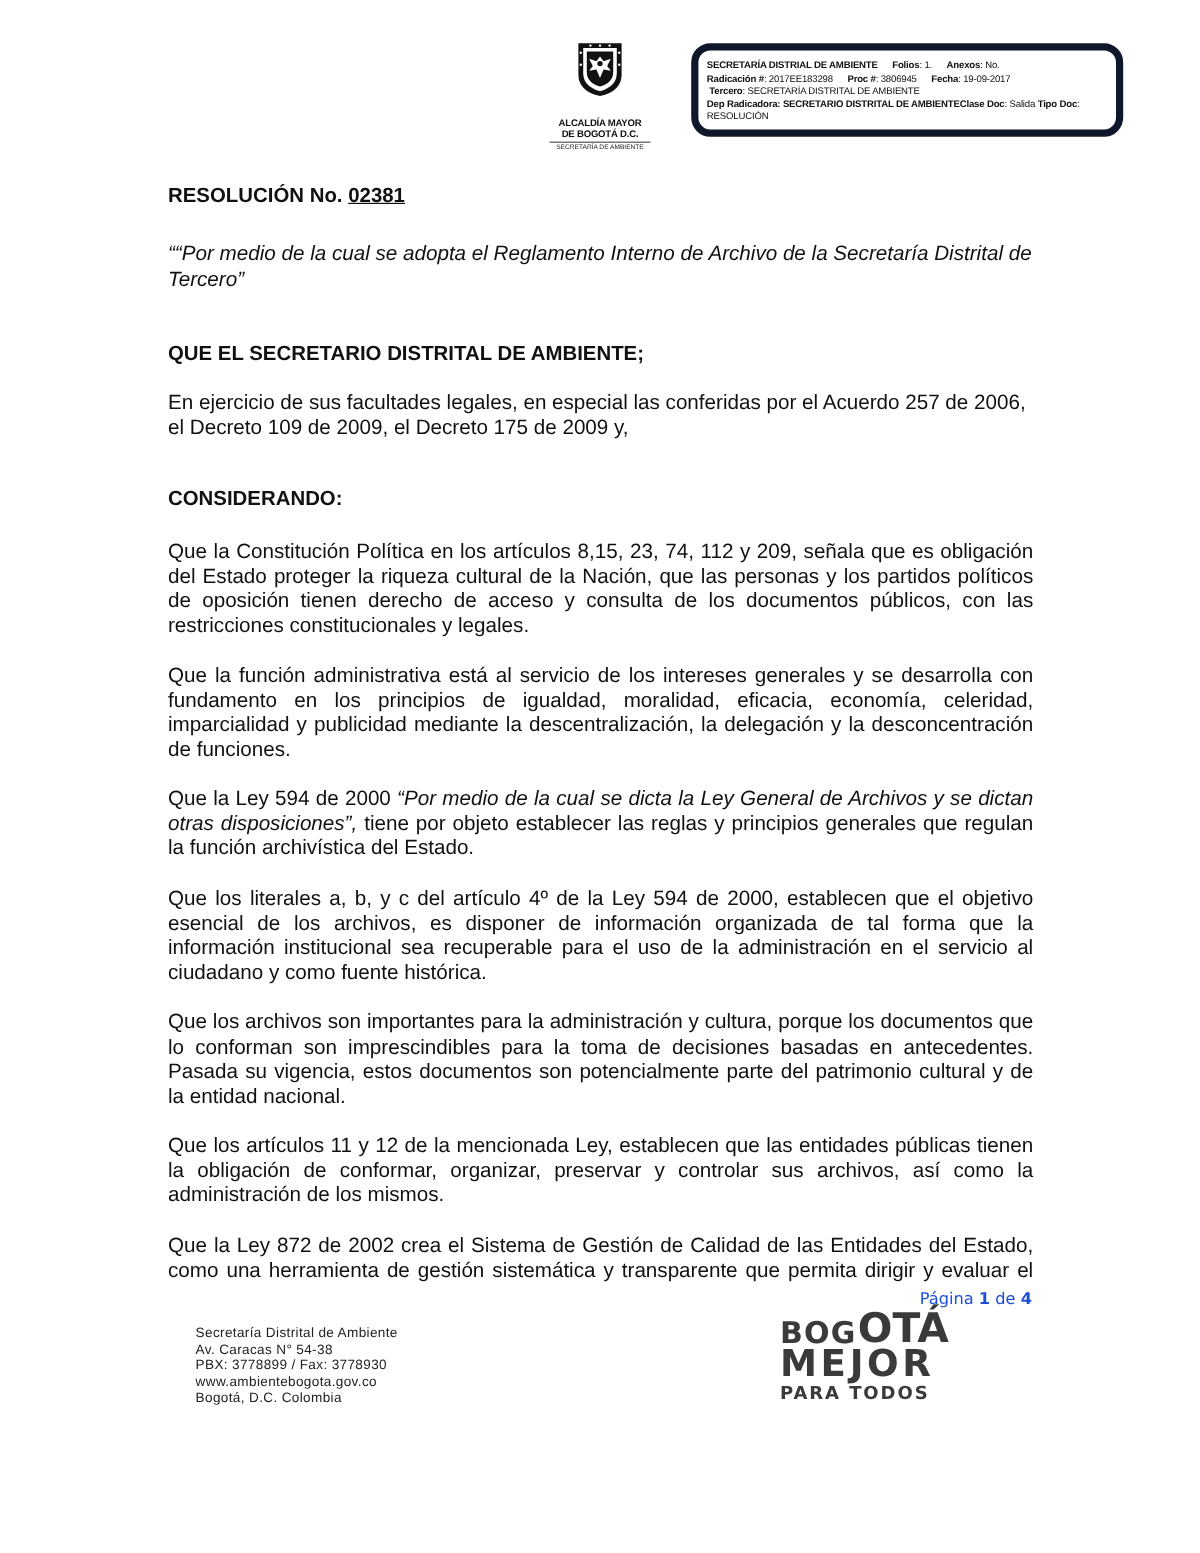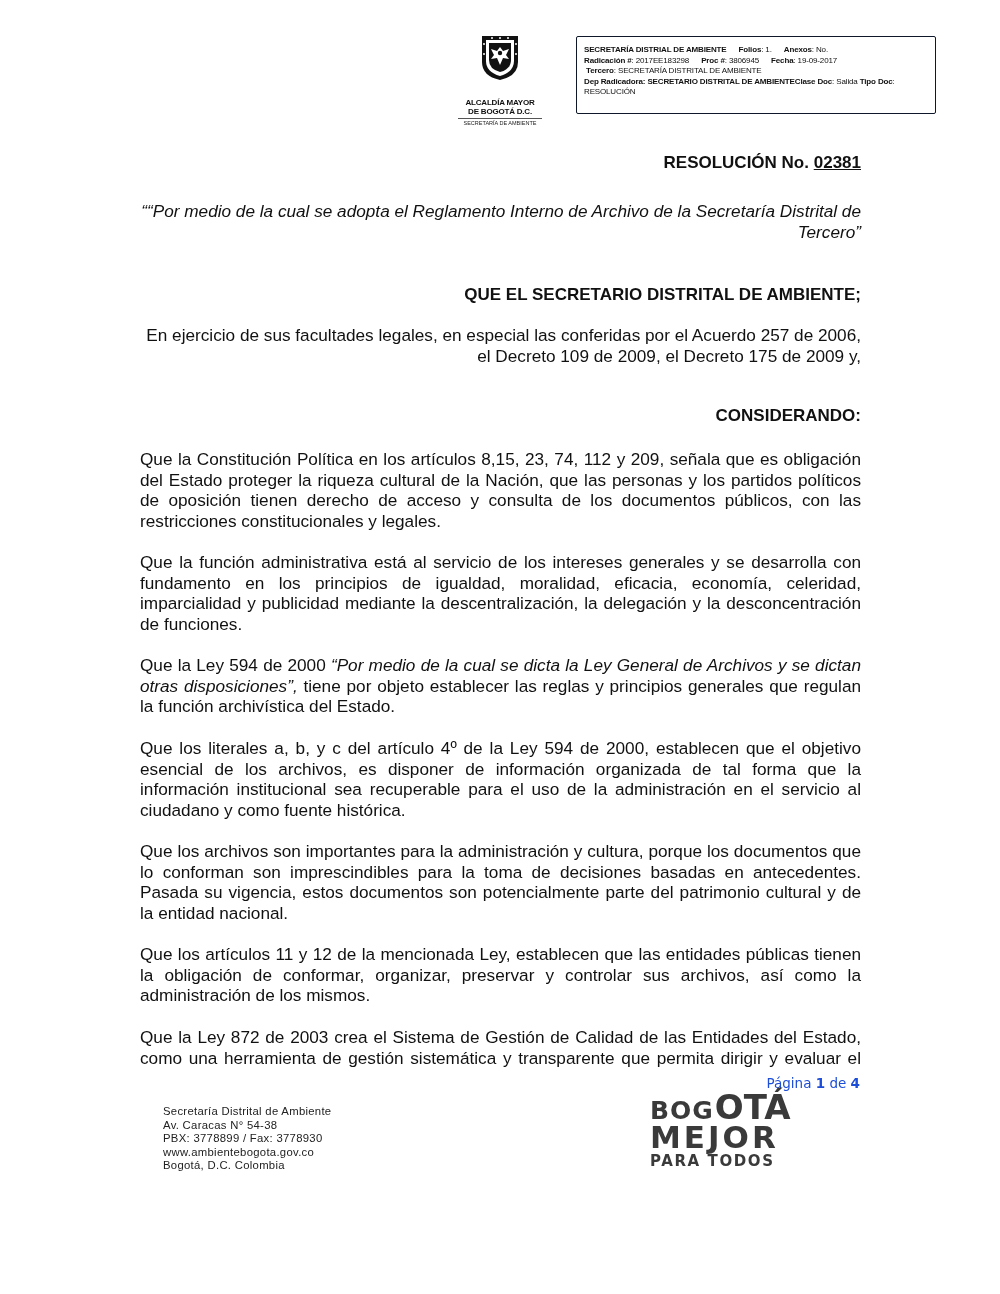--- a/index.html
+++ b/index.html
@@ -6,28 +6,28 @@
   body { width: 1000px; height: 1294px; position: relative; overflow: hidden; color: #111; font-family: "Liberation Sans", sans-serif; }
 
   
   .logo { position: absolute; left: 454px; top: 34px; width: 92px; text-align: center; }
   .shield { width: 40px; height: 48px; margin: 0 auto; display: block; }
   .logo-line1, .logo-line2 { font-family: "Liberation Sans", sans-serif; font-weight: bold; font-size: 8px; letter-spacing: -0.2px; line-height: 9px; color: #111; }
   .logo-line1 { margin-top: 16px; }
   .logo-sep { height: 1px; background: #555; margin: 2px 4px 1px 4px; }
   .logo-line3 { font-size: 5.5px; color: #222; line-height: 7px; }
 
-  .stamp { position: absolute; left: 576px; top: 36px; width: 360px; height: 78px; border: 1px solid #0f172a; border-radius: 2px; padding: 8px 0 0 7px; box-sizing: border-box; font-family: "Liberation Sans", sans-serif; font-size: 8px; line-height: 10.5px; color: #111; letter-spacing: -0.15px; }
+  .stamp { position: absolute; left: 576px; top: 36px; width: 360px; height: 78px; border: 6px solid #0f172a; border-radius: 16px; padding: 8px 0 0 7px; box-sizing: border-box; font-family: "Liberation Sans", sans-serif; font-size: 8px; line-height: 10.5px; color: #111; letter-spacing: -0.15px; }
   .stamp .row { white-space: nowrap; }
   .stamp b { font-weight: bold; }
   .stamp .sp { display: inline-block; width: 10px; }
 
   
   .doc { position: absolute; left: 140px; width: 721px; font-family: "Liberation Sans", sans-serif; font-size: 17.2px; color: #111; }
-  .center { text-align: right; }
+  .center { text-align: left; }
   .title { top: 153px; font-weight: bold; font-size: 17px; }
   .title .num { text-decoration: underline; }
   .subtitle { top: 201px; font-style: italic; line-height: 20.5px; }
   .heading1 { top: 285px; font-weight: bold; font-size: 17px; }
   .intro { top: 325px; line-height: 20.5px; }
   .heading2 { top: 406px; font-weight: bold; font-size: 17px; }
   .para { text-align: justify; line-height: 20.6px; }
   .p1 { top: 449px; }
   .p2 { top: 552px; }
   .p3 { top: 655px; }
@@ -108,21 +108,21 @@
 <div class="doc center heading2">CONSIDERANDO:</div>
 
 <div class="doc para p1">Que la Constitución Política en los artículos 8,15, 23, 74, 112 y 209, señala que es obligación del Estado proteger la riqueza cultural de la Nación, que las personas y los partidos políticos de oposición tienen derecho de acceso y consulta de los documentos públicos, con las restricciones constitucionales y legales.</div>
 <div class="doc para p2">Que la función administrativa está al servicio de los intereses generales y se desarrolla con fundamento en los principios de igualdad, moralidad, eficacia, economía, celeridad, imparcialidad y publicidad mediante la descentralización, la delegación y la desconcentración de funciones.</div>
 <div class="doc para p3">
   <span>Que la Ley 594 de 2000 </span><i>“Por medio de la cual se dicta la Ley General de Archivos y se dictan otras disposiciones”,</i><span> tiene por objeto establecer las reglas y principios generales que regulan la función archivística del Estado.</span>
 </div>
 <div class="doc para p4">Que los literales a, b, y c del artículo 4º de la Ley 594 de 2000, establecen que el objetivo esencial de los archivos, es disponer de información organizada de tal forma que la información institucional sea recuperable para el uso de la administración en el servicio al ciudadano y como fuente histórica.</div>
 <div class="doc para p5">Que los archivos son importantes para la administración y cultura, porque los documentos que lo conforman son imprescindibles para la toma de decisiones basadas en antecedentes. Pasada su vigencia, estos documentos son potencialmente parte del patrimonio cultural y de la entidad nacional.</div>
 <div class="doc para p6">Que los artículos 11 y 12 de la mencionada Ley, establecen que las entidades públicas tienen la obligación de conformar, organizar, preservar y controlar sus archivos, así como la administración de los mismos.</div>
-<div class="doc para p7" style="text-align-last: justify;">Que la Ley 872 de 2003 crea el Sistema de Gestión de Calidad de las Entidades del Estado, como una herramienta de gestión sistemática y transparente que permita dirigir y evaluar el</div>
+<div class="doc para p7" style="text-align-last: justify;">Que la Ley 872 de 2002 crea el Sistema de Gestión de Calidad de las Entidades del Estado, como una herramienta de gestión sistemática y transparente que permita dirigir y evaluar el</div>
 
 <div class="pagenum">
   <span>Página</span>
   <b>1</b>
   <span>de</span>
   <b>4</b>
 </div>
 
 <div class="address">
   <div>Secretaría Distrital de Ambiente</div>

